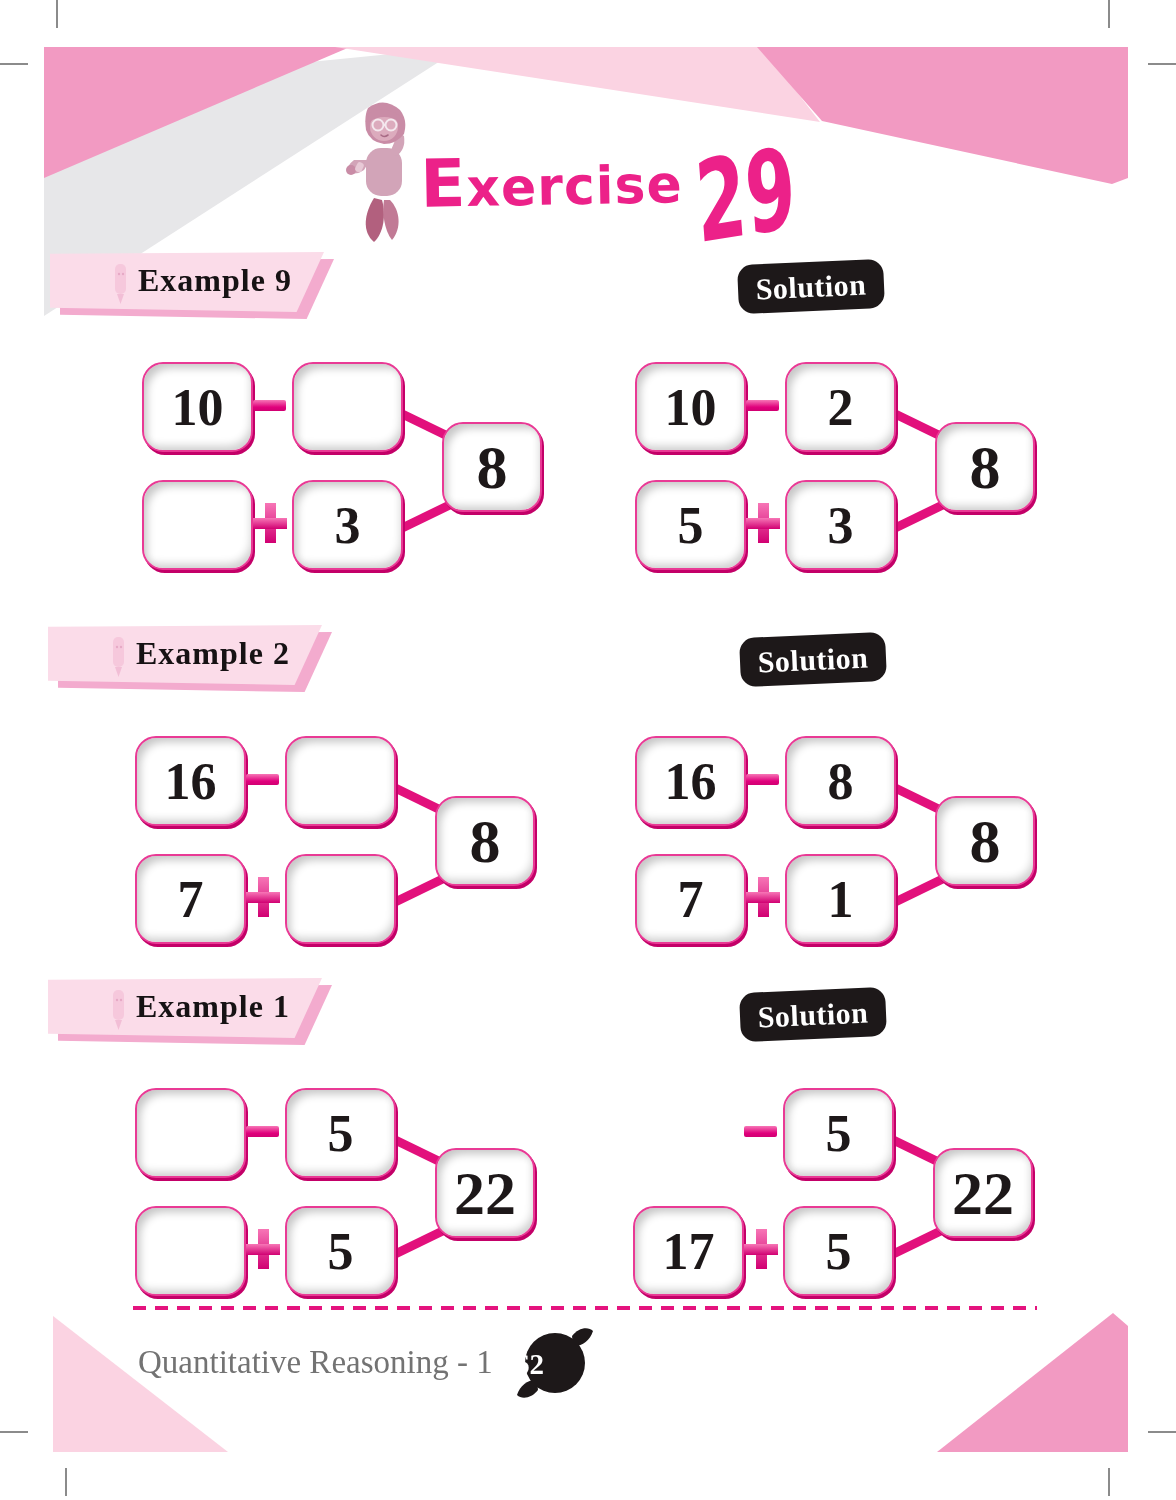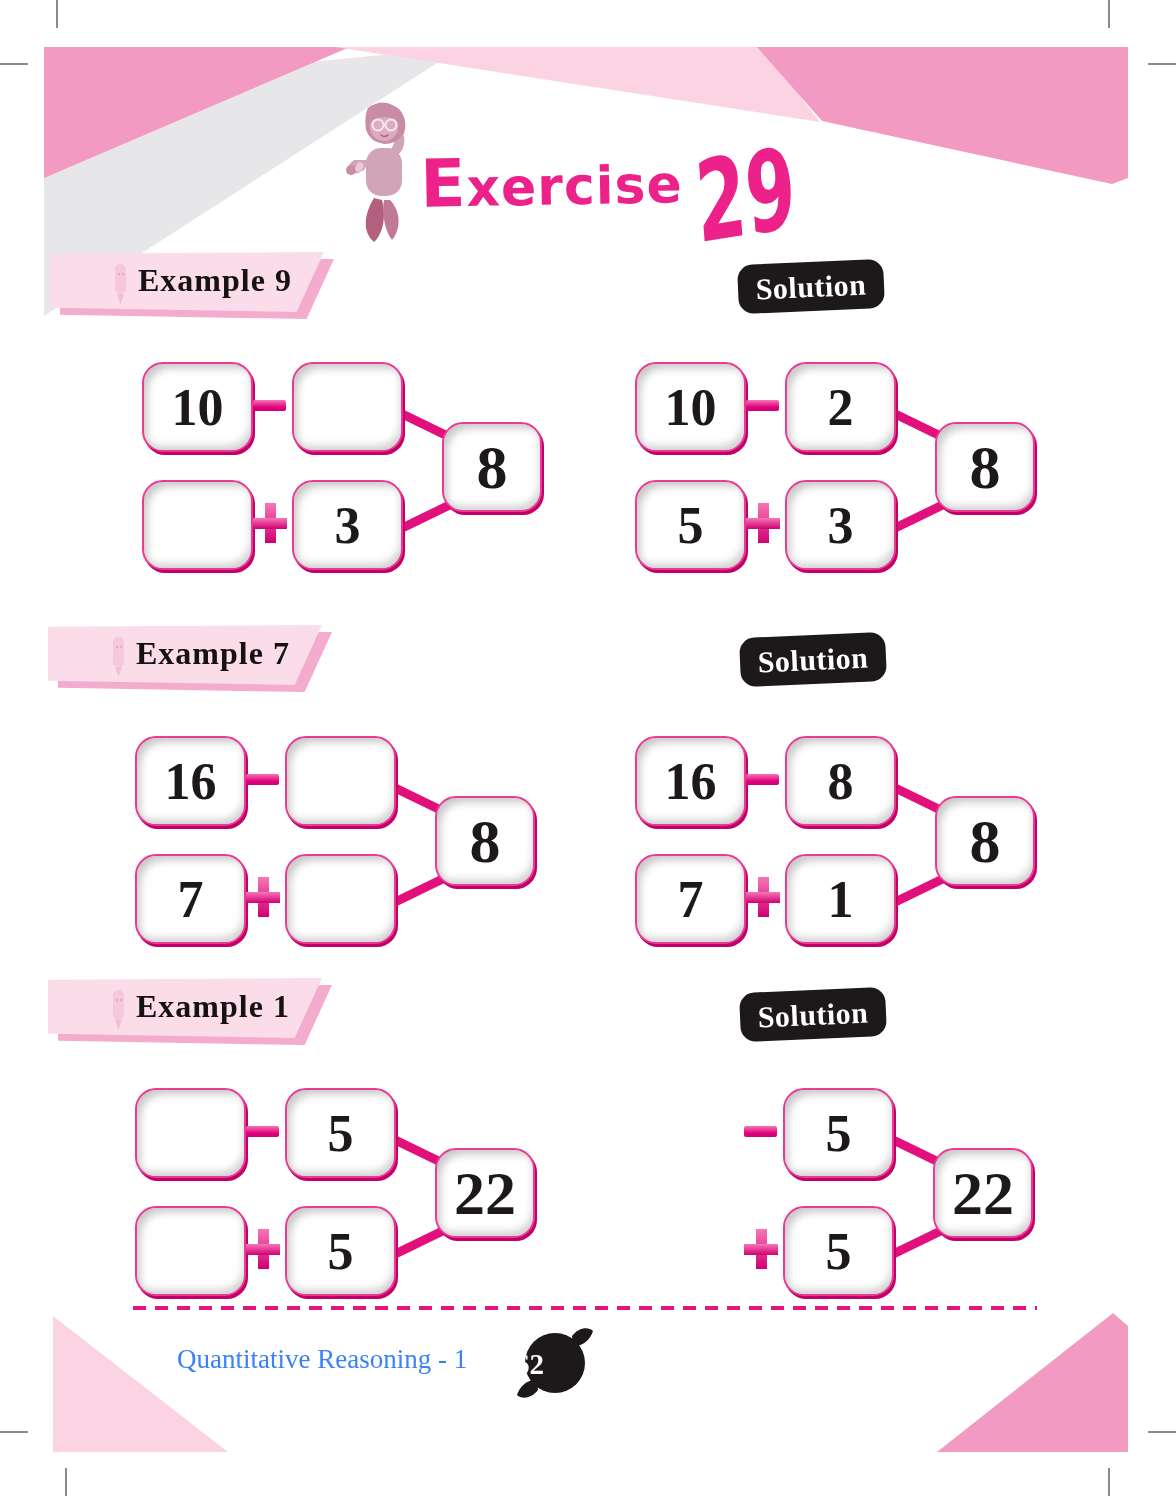--- a/index.html
+++ b/index.html
@@ -67,21 +67,21 @@
     background:
       linear-gradient(180deg,#f776b6,#d10072) no-repeat center/100% 11px,
       linear-gradient(180deg,#f776b6,#d10072) no-repeat center/11px 100%;}
   .conn-line{stroke:#e2107c;stroke-width:9;}
   
   .dashed-sep{
     position:absolute;left:133px;top:1306px;width:904px;height:4px;z-index:1;
     background:repeating-linear-gradient(90deg,#e4137e 0 13px,transparent 13px 22px);
   }
   .book-title{
-    position:absolute;left:138px;top:1344px;font-size:27px;color:#3b82f6;z-index:2;margin-left:39px;
+    position:absolute;left:138px;top:1344px;font-size:33px;color:#737373;z-index:2;
   }
   .page-badge{position:absolute;left:515px;top:1323px;width:80px;height:80px;z-index:2;}
   .page-badge .num{
     position:absolute;left:0;top:25px;width:80px;text-align:left;
     color:#ffffff;font-weight:bold;font-size:29px;
   }
 </style>
 </head>
 <body>
 
@@ -190,21 +190,21 @@
 
 <div class="banner" style="left:48px;top:625px">
   <div class="bg-sh"></div>
   <div class="bg"></div>
   <svg class="pencil" width="24" height="44" viewBox="0 0 24 44">
     <rect x="7" y="2" width="11" height="30" rx="5" fill="#f2b9d3"></rect>
     <path d="M9,32 L16,32 L12.5,42 Z" fill="#eba7c7"></path>
     <circle cx="11" cy="12" r="1.2" fill="#d782ab"></circle>
       <circle cx="15" cy="12" r="1.2" fill="#d782ab"></circle>
   </svg>
-  <span class="lbl">Example 7</span>
+  <span class="lbl">Example 2</span>
 </div>
 <div class="sol-badge" style="left:740px;top:635px">
   <span>Solution</span>
 </div>
 
 <div class="diagram" style="left:135px;top:736px">
   <svg class="conns" width="400" height="205">
     <line class="conn-line" x1="252" y1="48" x2="322" y2="82"></line>
     <line class="conn-line" x1="252" y1="170" x2="322" y2="136"></line>
   </svg>
@@ -292,20 +292,23 @@
 
 <div class="diagram" style="left:633px;top:1088px">
   <svg class="conns" width="400" height="205">
     <line class="conn-line" x1="252" y1="48" x2="322" y2="82"></line>
     <line class="conn-line" x1="252" y1="170" x2="322" y2="136"></line>
   </svg>
   <div class="op minus"></div>
   <div class="box tr">
       <span>5</span>
     </div>
+  <div class="box bl">
+      <span>17</span>
+    </div>
   <div class="op plus"></div>
   <div class="box br">
       <span>5</span>
     </div>
   <div class="box res">
       <span>22</span>
     </div>
 </div>
 
 <div class="dashed-sep"></div>

